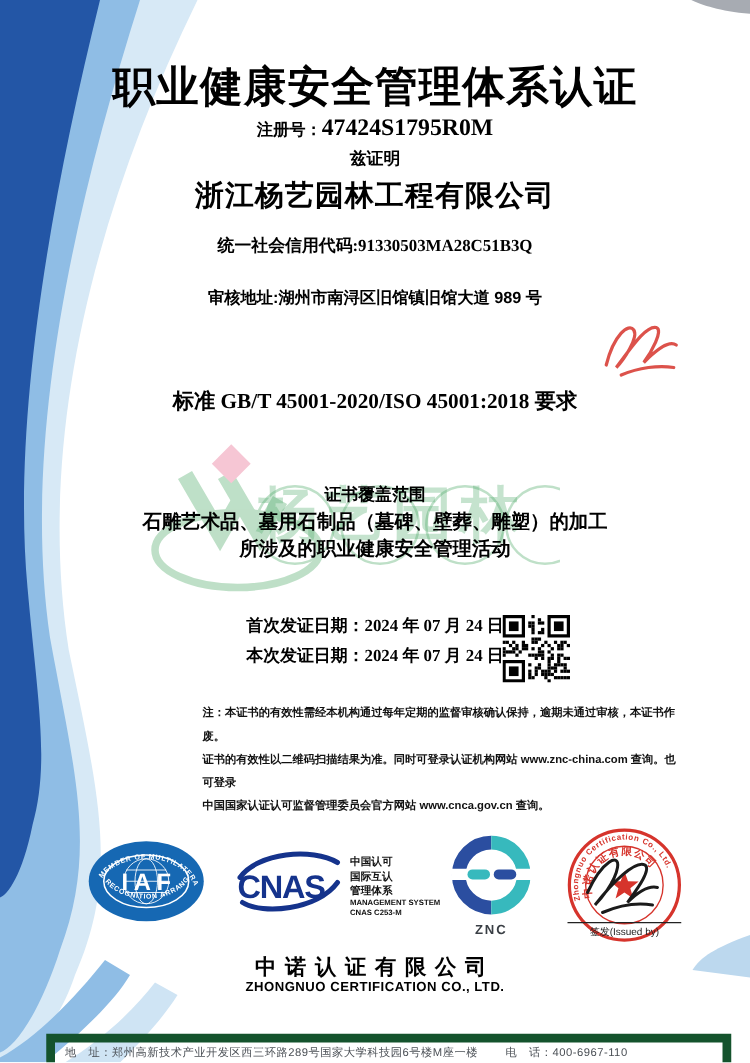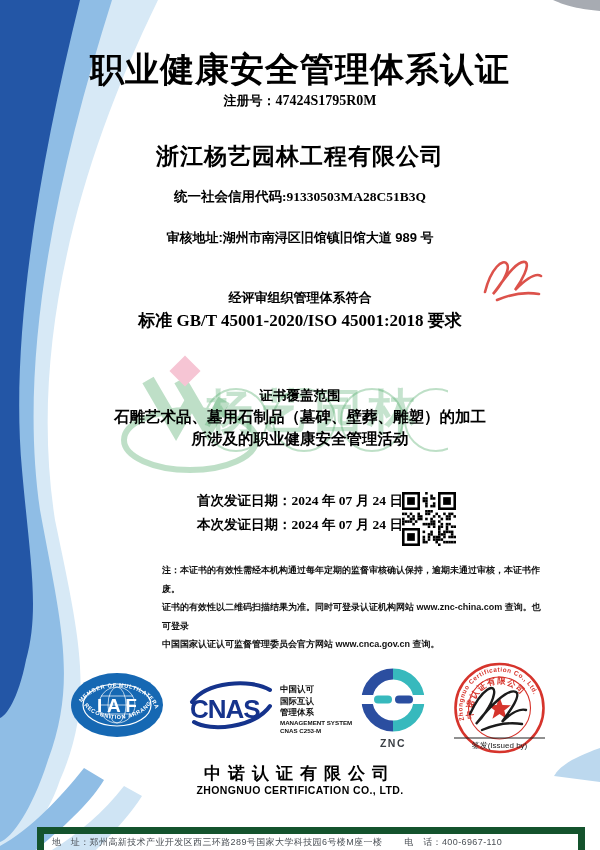--- a/index.html
+++ b/index.html
@@ -61,35 +61,35 @@
         <circle cx="254" cy="68" r="31" fill="none" stroke="#56ae6e" stroke-width="2"></circle>
         <circle cx="318" cy="68" r="31" fill="none" stroke="#56ae6e" stroke-width="2"></circle>
       </g>
     </svg>
     <div class="wm-text">杨艺园林</div>
   </div>
 
   <div class="abs ctr b title content">职业健康安全管理体系认证</div>
 
   <div class="abs ctr b regline content">
-    <span>注册号：</span><span class="serif" style="font-size:14px;">47424S1795R0M</span>
-  </div>
-
+    <span>注册号：</span><span class="serif" style="font-size:19px;">47424S1795R0M</span>
+  </div>
+
+  <div class="abs ctr b zzm content">兹证明</div>
   <div class="abs ctr b company content">浙江杨艺园林工程有限公司</div>
   <div class="abs ctr b credit serif content">统一社会信用代码:91330503MA28C51B3Q</div>
   <div class="abs ctr b addr2 content">审核地址:湖州市南浔区旧馆镇旧馆大道 989 号</div>
 
   <svg class="abs content" style="left:477px;top:248px;" width="72" height="58" viewBox="0 0 72 58">
     <g fill="none" stroke="#d6342c" stroke-width="2.6" stroke-linecap="round" opacity=".85">
       <path d="M8,44 C14,20 26,10 30,16 C34,22 22,40 16,46 C28,30 40,12 48,14 C54,16 44,34 38,42 C48,32 58,24 64,28"></path>
       <path d="M20,52 C34,46 50,44 62,46"></path>
     </g>
   </svg>
 
-  <div class="abs ctr b std1 content">经评审组织管理体系符合</div>
   <div class="abs ctr b std2 serif content">标准 GB/T 45001-2020/ISO 45001:2018 要求</div>
 
   <div class="abs ctr b scopeh content">证书覆盖范围</div>
   <div class="abs ctr b scope1 content">石雕艺术品、墓用石制品（墓碑、壁葬、雕塑）的加工</div>
   <div class="abs ctr b scope2 content">所涉及的职业健康安全管理活动</div>
 
   <div class="abs b dates content">
     <div><span>首次发证日期：</span><span class="serif">2024 年 07 月 24 日</span></div>
     <div><span>本次发证日期：</span><span class="serif">2024 年 07 月 24 日</span></div>
   </div>

